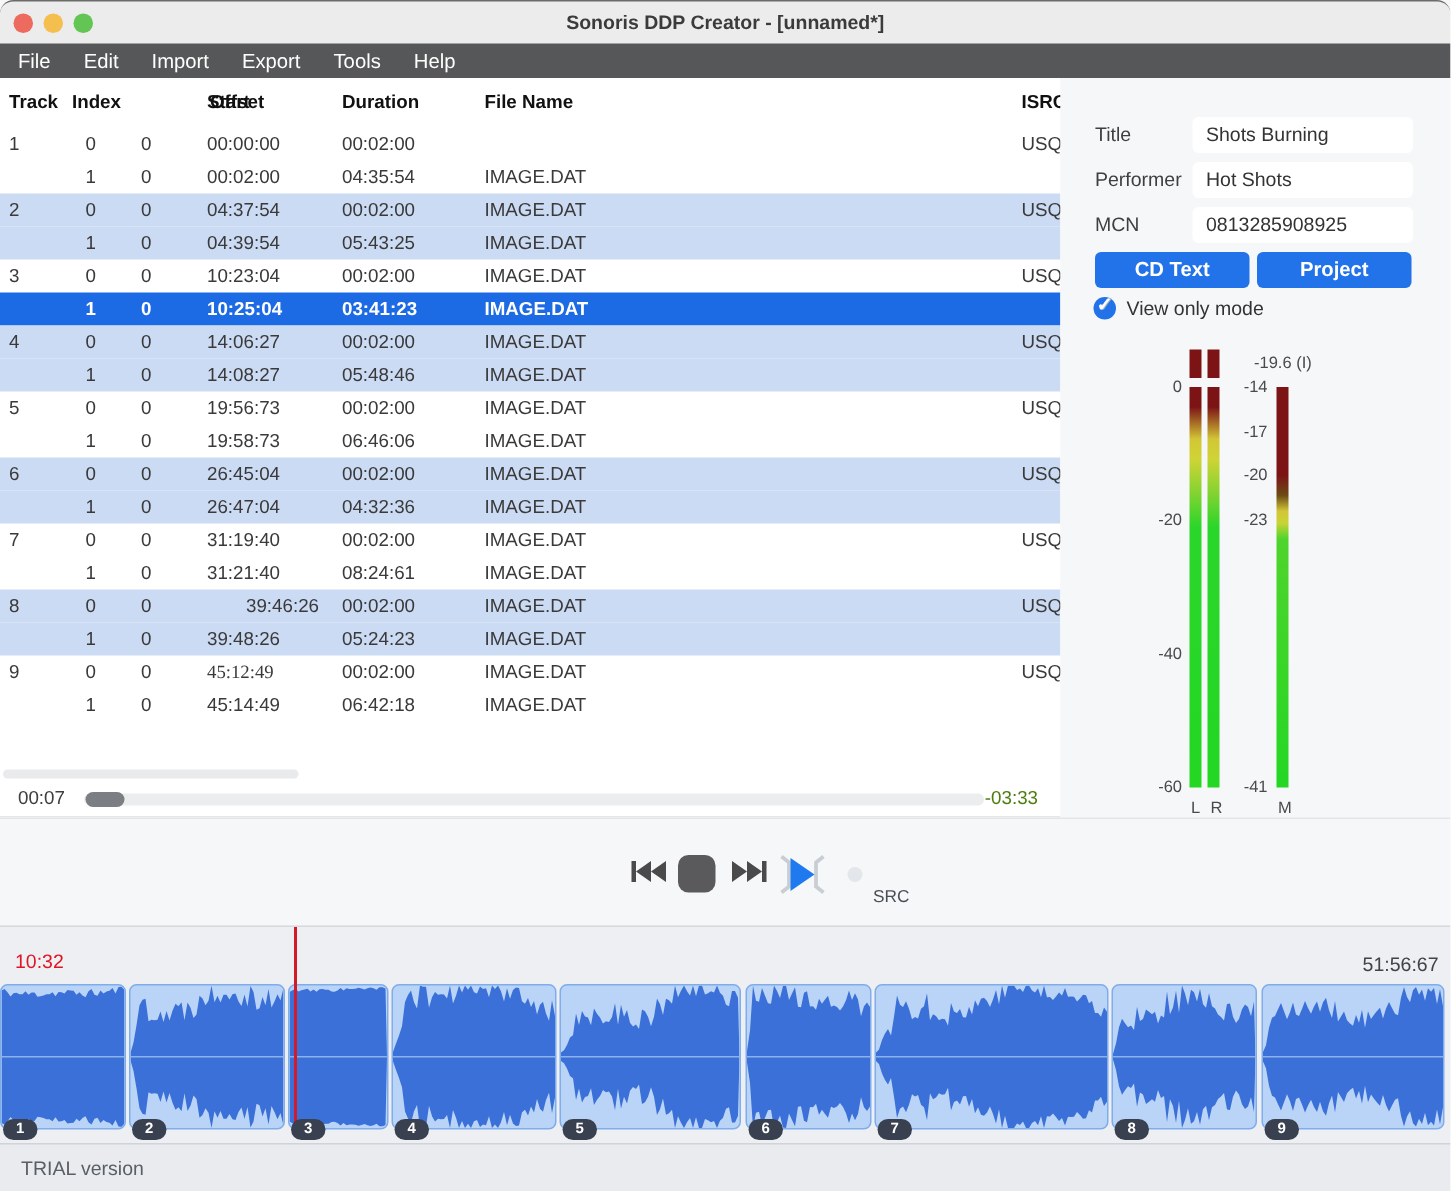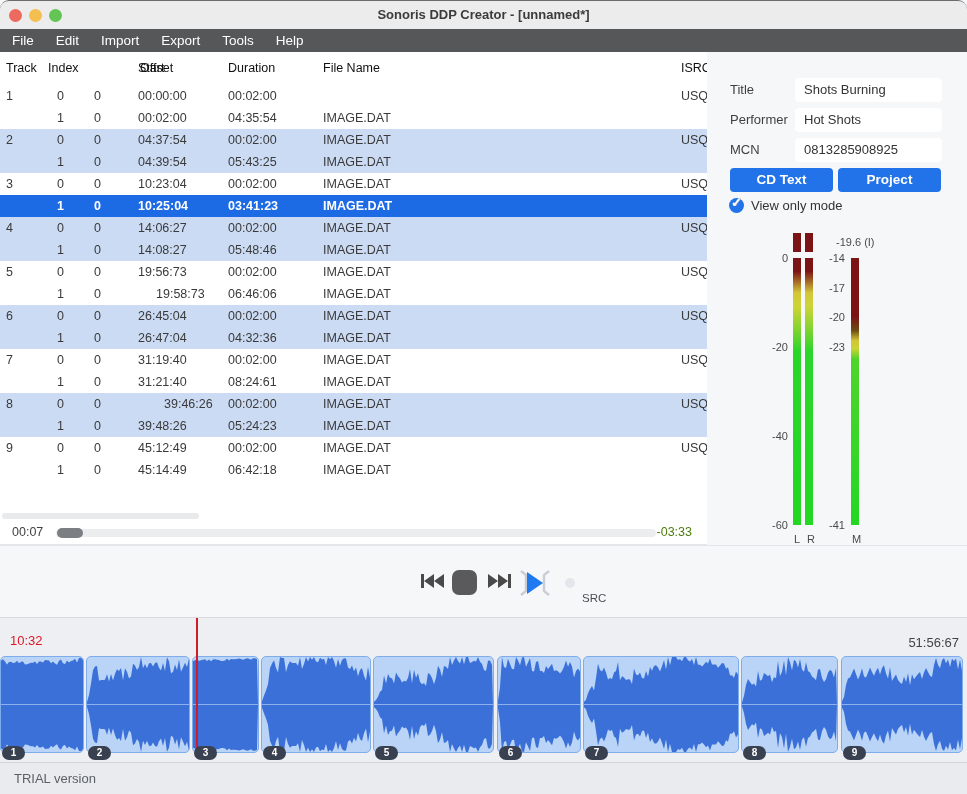--- a/index.html
+++ b/index.html
@@ -19,21 +19,21 @@
 
   
   .menubar { position:absolute; left:0; top:29px; width:967px; height:23px;
     background:#565758; color:#fff; font-size:13.5px; line-height:23px; padding-left:12px; }
   .menu-item { display:inline-block; margin-right:22px; cursor:default; }
 
   
   .table-panel { position:absolute; left:0; top:52px; width:707px; height:493px;
     background:#fff; overflow:hidden; border-bottom:1px solid #e4e6e9; }
   .thead { position:absolute; left:0; top:3px; width:707px; height:26px;
-    font-size:12.5px; font-weight:normal; color:#111; }
+    font-size:12.5px; font-weight:bold; color:#111; }
   .thead span, .trow span { position:absolute; top:0; line-height:22px; white-space:nowrap; }
   .thead span { line-height:26px; }
   .trow { position:absolute; left:0; width:707px; height:22px; font-size:12.5px; color:#3a3a3a; }
   .trow.alt { background:#ccdbf4; }
   .trow.selected { background:#1d6ae5; color:#fff; font-weight:bold; }
 
   .hscrollbar { position:absolute; left:2px; top:461px; width:197px; height:6px;
     border-radius:3px; background:#e8eaec; }
 
   .seekrow { position:absolute; left:0; top:470px; width:707px; height:24px; }
@@ -201,21 +201,21 @@
           <span style="left: 94px;">0</span>
           <span style="left: 138px;">19:56:73</span>
           <span style="left: 228px;">00:02:00</span>
           <span style="left: 323px;">IMAGE.DAT</span>
           <span style="left: 681px;">USQ</span>
         </div>
         <div class="trow" style="top: 231px;">
           <span style="left: 6px;"></span>
           <span style="left: 57px;">1</span>
           <span style="left: 94px;">0</span>
-          <span style="left: 138px; margin-left: 18px;">19:58:73</span>
+          <span style="left: 138px;">19:58:73</span>
           <span style="left: 228px;">06:46:06</span>
           <span style="left: 323px;">IMAGE.DAT</span>
           <span style="left: 681px;"></span>
         </div>
         <div class="trow alt" style="top: 253px;">
           <span style="left: 6px;">6</span>
           <span style="left: 57px;">0</span>
           <span style="left: 94px;">0</span>
           <span style="left: 138px;">26:45:04</span>
           <span style="left: 228px;">00:02:00</span>
@@ -264,21 +264,21 @@
           <span style="left: 94px;">0</span>
           <span style="left: 138px;">39:48:26</span>
           <span style="left: 228px;">05:24:23</span>
           <span style="left: 323px;">IMAGE.DAT</span>
           <span style="left: 681px;"></span>
         </div>
         <div class="trow" style="top: 385px;">
           <span style="left: 6px;">9</span>
           <span style="left: 57px;">0</span>
           <span style="left: 94px;">0</span>
-          <span style="left: 138px;">45:12:49</span>
+          <span style="left: 138px; font-family: Liberation Serif, serif;">45:12:49</span>
           <span style="left: 228px;">00:02:00</span>
           <span style="left: 323px;">IMAGE.DAT</span>
           <span style="left: 681px;">USQ</span>
         </div>
         <div class="trow" style="top: 407px;">
           <span style="left: 6px;"></span>
           <span style="left: 57px;">1</span>
           <span style="left: 94px;">0</span>
           <span style="left: 138px;">45:14:49</span>
           <span style="left: 228px;">06:42:18</span>

